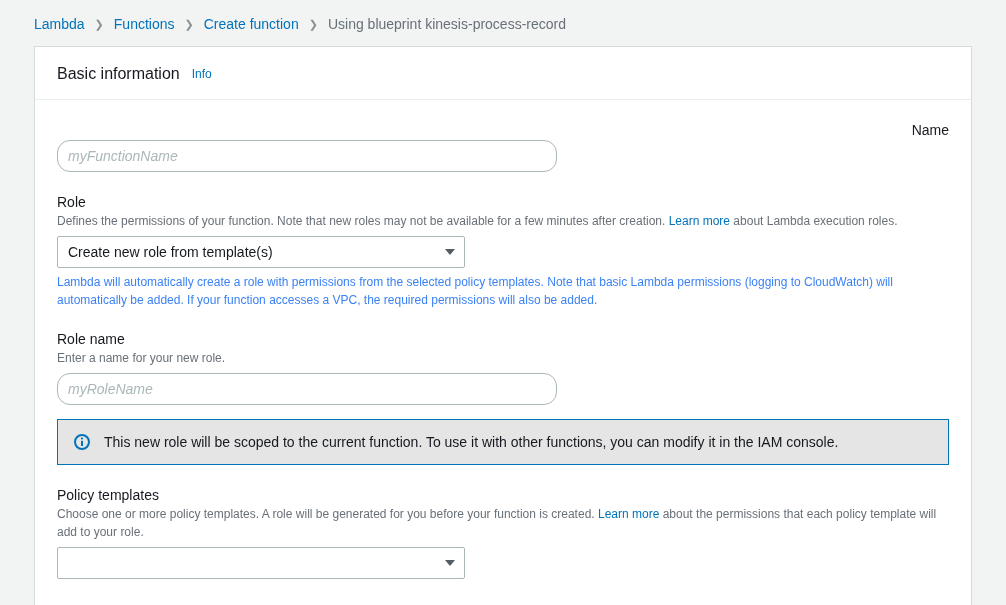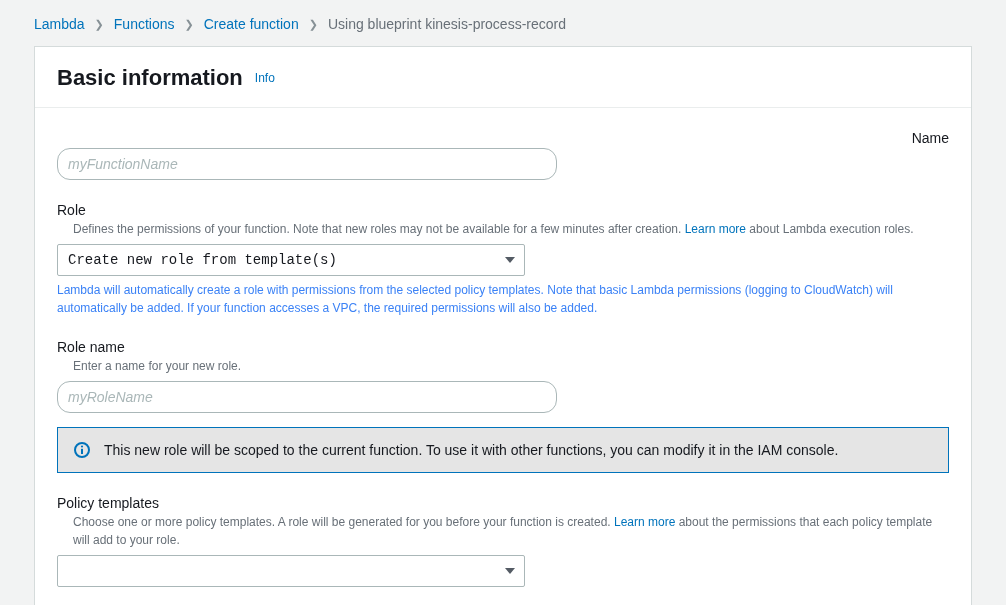--- a/index.html
+++ b/index.html
@@ -42,22 +42,22 @@
       border: 1px solid #d5dbdb;
     }
     .panel-header {
       padding: 18px 22px 16px 22px;
       border-bottom: 1px solid #eaeded;
       display: flex;
       align-items: center;
       gap: 12px;
     }
     .panel-header h1 {
-      font-size: 22px;
-      font-weight: 700;
+      font-size: 16px;
+      font-weight: 400;
       color: #16191f;
     }
     .info-link {
       color: #0073bb;
       font-size: 12px;
       text-decoration: none;
     }
     .panel-body {
       padding: 22px 22px 26px 22px;
     }
@@ -68,21 +68,20 @@
       display: block;
       font-size: 14px;
       color: #16191f;
       margin-bottom: 2px;
     }
     .form-hint {
       font-size: 12px;
       color: #687078;
       line-height: 1.5;
       margin-bottom: 6px;
-      margin-left: 16px;
     }
     .form-hint a {
       color: #0073bb;
       text-decoration: none;
     }
     .form-help-below {
       font-size: 12px;
       color: #3b82f6;
       line-height: 1.5;
       margin-top: 5px;
@@ -100,22 +99,21 @@
     }
     .text-input::placeholder {
       color: #aab7b8;
       font-style: italic;
     }
     .label-only {
       text-align: right;
     }
     .select-wrap {
       position: relative;
-      width: 468px;
-      font-family: Liberation Mono, monospace;
+      width: 408px;
     }
     .select-input {
       width: 100%;
       height: 32px;
       border: 1px solid #aab7b8;
       border-radius: 2px;
       padding: 4px 32px 4px 10px;
       font-size: 14px;
       color: #16191f;
       outline: none;

